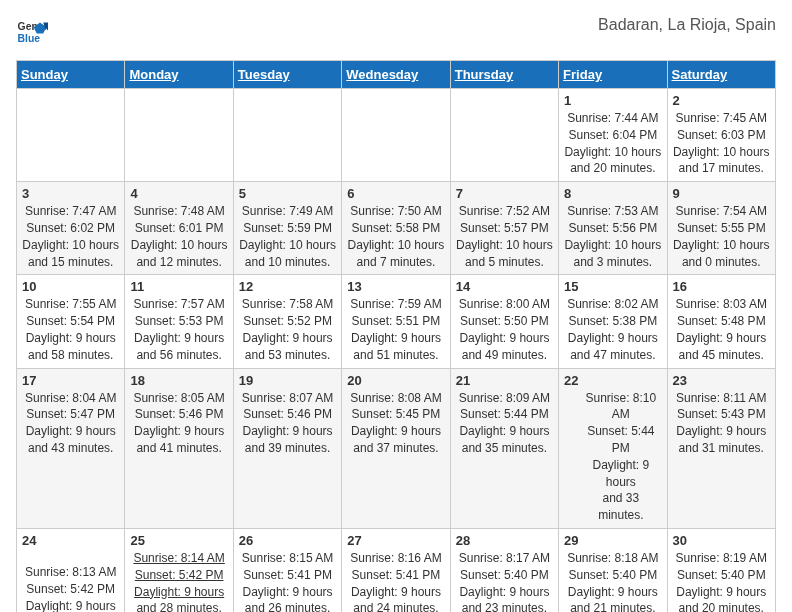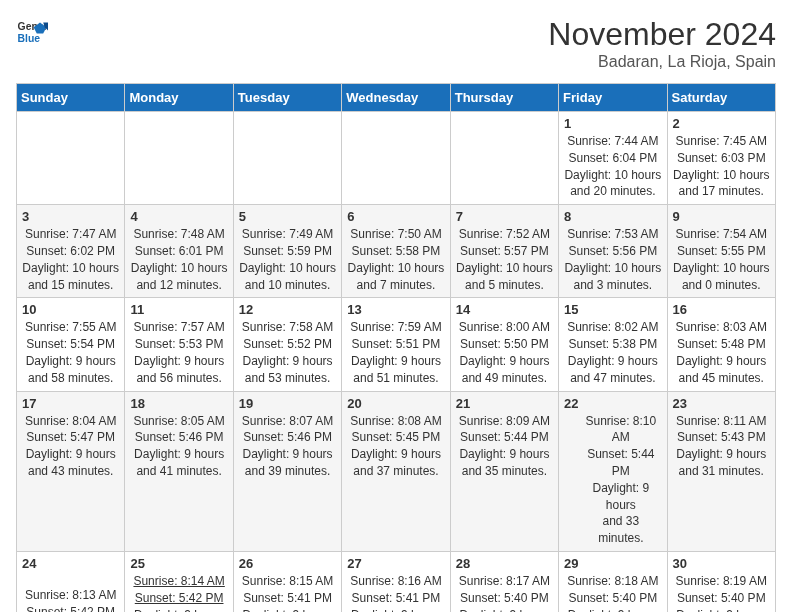--- a/index.html
+++ b/index.html
@@ -43,20 +43,21 @@
       table-layout: fixed;
     }
     thead th {
       background-color: #1a6fba;
       color: #fff;
       font-size: 13px;
       font-weight: bold;
       padding: 6px 4px;
       text-align: left;
       border: 1px solid #ccc;
+      text-decoration: underline;
     }
     tbody td {
       border: 1px solid #ccc;
       vertical-align: top;
       padding: 4px 5px;
       font-size: 11px;
       color: #333;
       height: 80px;
       background: #fff;
     }
@@ -85,21 +86,20 @@
 <div class="header">
   <div class="logo">
     <svg class="logo-icon" viewBox="0 0 40 40">
       <text x="2" y="18" font-size="13" font-weight="bold" fill="#333">General</text>
       <text x="2" y="32" font-size="13" font-weight="bold" fill="#1a6fba">Blue</text>
       <polygon points="30,8 38,14 34,22 26,22 22,14" fill="#1a6fba"></polygon>
       <polygon points="34,8 40,8 40,18 36,14" fill="#0d4a8a"></polygon>
     </svg>
   </div>
   <div class="title-block">
-    <div class="month-title">November 2024</div>
     <div class="location-title">Badaran, La Rioja, Spain</div>
   </div>
 </div>
 
 <table>
   <thead>
     <tr>
     <th>Sunday</th>
         <th>Monday</th>
         <th>Tuesday</th>

